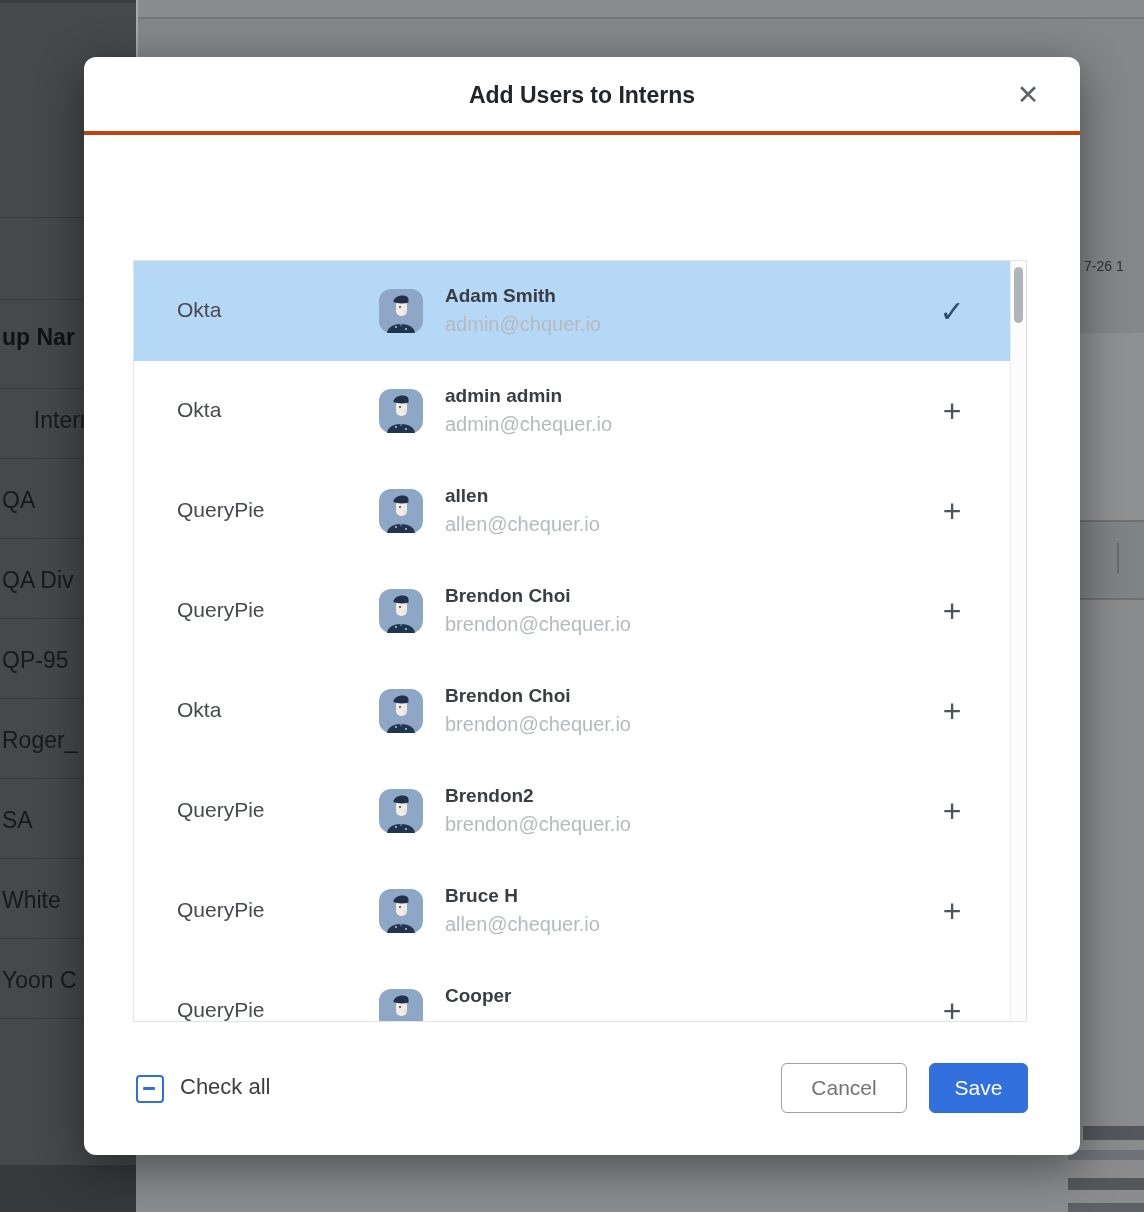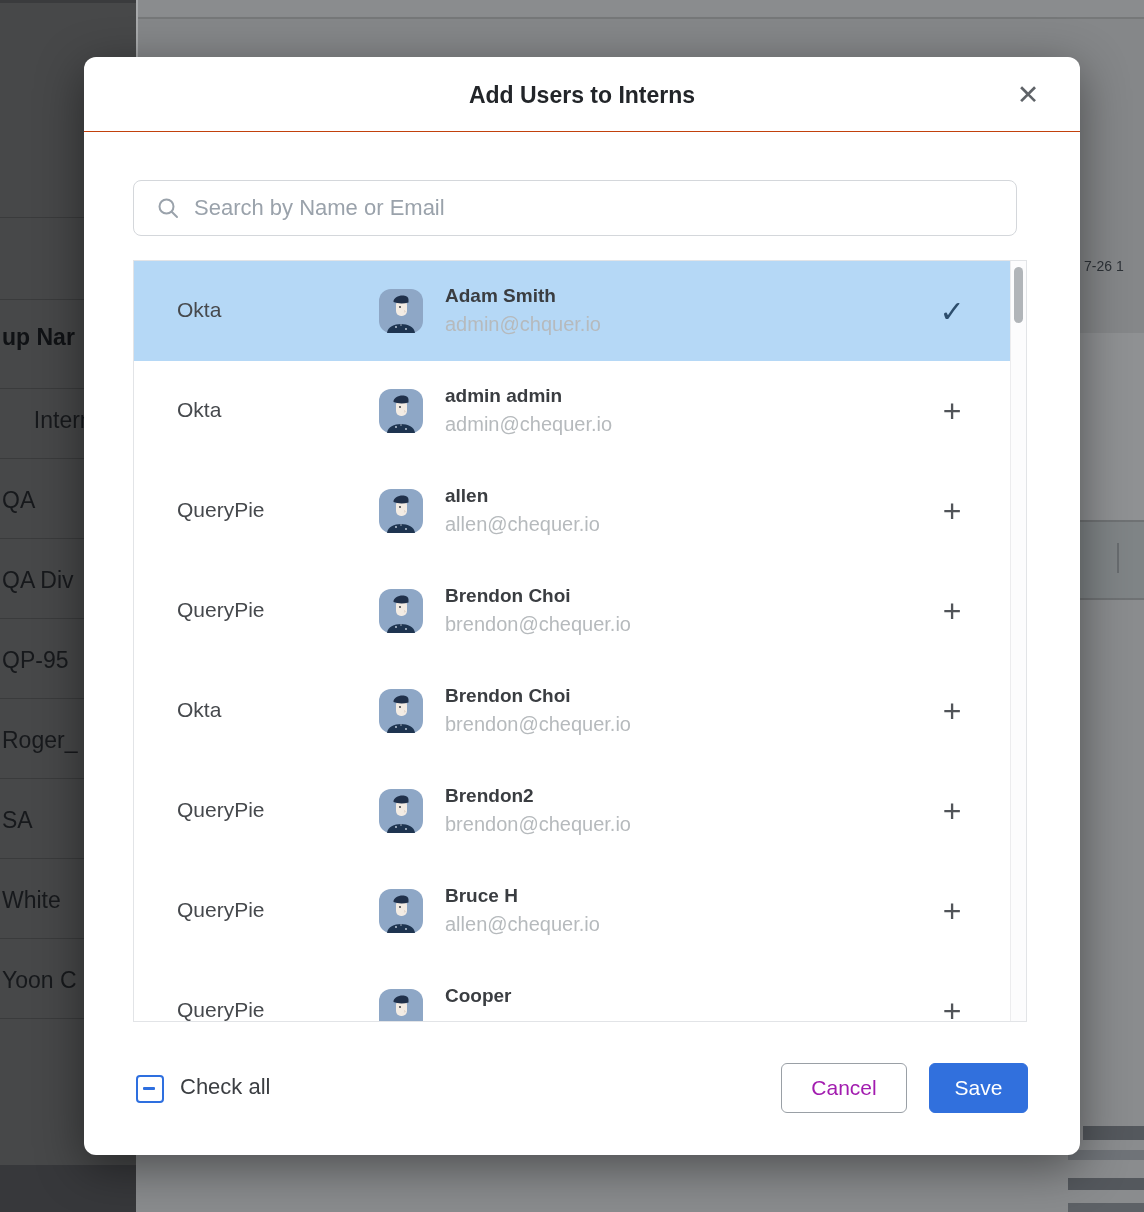--- a/index.html
+++ b/index.html
@@ -29,21 +29,21 @@
   .bg-band5{left:136px;top:600px;width:1008px;height:612px;background:#8a8c8e;}
   .bg-date{left:1084px;top:258px;color:#2d3237;font-size:14px;white-space:nowrap;}
   .bg-bar{background:#54585d;}
   
   .modal{
     position:absolute;left:84px;top:57px;width:996px;height:1098px;
     background:#ffffff;border-radius:12px;box-shadow:0 12px 48px rgba(0,0,0,.45);
   }
   .modal-header{
     position:absolute;left:0;top:0;width:100%;height:74px;
-    border-bottom:1px solid #c2410c;
+    border-bottom:4px solid #c2410c;
   }
   .modal-title{
     text-align:center;line-height:76px;font-size:23px;font-weight:700;color:#222529;
   }
   .modal-close{
     position:absolute;right:36px;top:22px;width:32px;height:32px;
     font-size:27px;color:#5f6368;text-align:center;line-height:32px;cursor:pointer;font-weight:400;
   }
   .search-box{
     position:absolute;left:49px;top:123px;width:882px;height:54px;
@@ -97,21 +97,21 @@
     position:absolute;left:5px;top:10px;width:12px;height:3px;background:#2e6fdf;border-radius:1px;
   }
   .check-all-label{
     position:absolute;left:96px;top:1017px;font-size:22px;color:#3b3e42;
   }
   .btn{
     position:absolute;top:1006px;height:50px;border-radius:6px;font-size:21px;
     display:flex;align-items:center;justify-content:center;cursor:pointer;box-sizing:border-box;
     font-family:"Liberation Sans",sans-serif;
   }
-  .btn-cancel{left:697px;width:126px;background:#fff;border:1px solid #9aa0a6;color:#a21caf;}
+  .btn-cancel{left:697px;width:126px;background:#fff;border:1px solid #9aa0a6;color:#737373;}
   .btn-save{left:845px;width:99px;background:#3170dd;border:1px solid #3170dd;color:#fff;}
 </style>
 </head>
 <body>
 
 <div class="bg-abs bg-band1"></div>
 <div class="bg-abs bg-band1line"></div>
 <div class="bg-abs bg-band2"></div>
 <div class="bg-abs bg-band3"></div>
 <div class="bg-abs bg-line520"></div>
@@ -162,27 +162,20 @@
 <div class="bg-abs bg-left-bottom"></div>
 <div class="bg-abs bg-vline-top"></div>
 
 <div class="modal">
 
   <div class="modal-header">
     <div class="modal-title">Add Users to Interns</div>
     <div class="modal-close">✕</div>
   </div>
 
-  <div class="search-box">
-    <svg class="search-icon" viewBox="0 0 24 24">
-      <circle cx="10.5" cy="10.5" r="7" fill="none" stroke="#9aa2ab" stroke-width="2"></circle>
-      <line x1="15.7" y1="15.7" x2="21" y2="21" stroke="#9aa2ab" stroke-width="2" stroke-linecap="round"></line>
-    </svg>
-    <input class="search-input" type="text" placeholder="Search by Name or Email" style="">
-  </div>
 
   <div class="user-list">
     <div id="rows-host">
   <div class="user-row sel" style="top: 0px;">
     <span class="prov">Okta</span>
     <span class="avatar">
       <svg viewBox="0 0 44 44" width="44" height="44">
         <rect width="44" height="44" rx="12" fill="#8ea7c6"></rect>
         <path d="M8 44 C9 32 35 32 36 44 Z" fill="#1e3450"></path>
         <circle cx="17" cy="38" r="0.9" fill="#cfd9e6"></circle>

